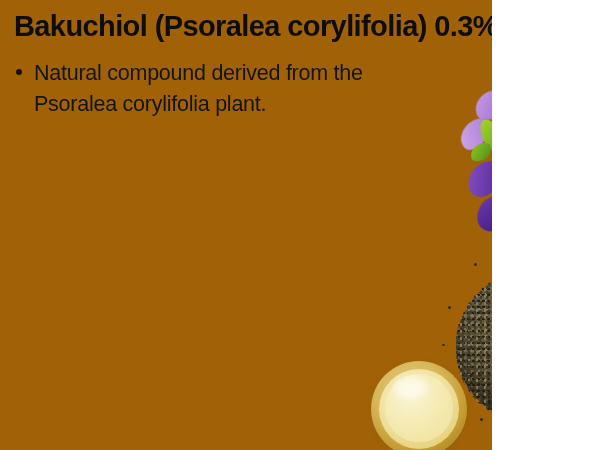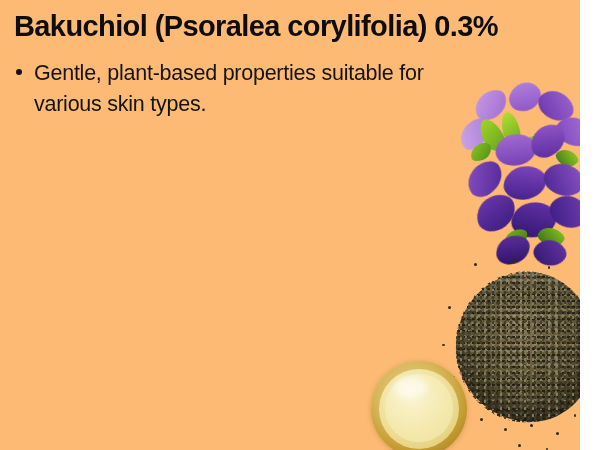--- a/index.html
+++ b/index.html
@@ -2,23 +2,23 @@
 <html><head>
 <meta charset="utf-8">
 <style>
   html, body {
     margin: 0;
     padding: 0;
     background: #ffffff;
   }
   .slide {
     position: relative;
-    width: 580px;
+    width: 492px;
     height: 450px;
-    background: #fdba74;
+    background: #a16207;
     overflow: hidden;
     font-family: "Liberation Sans", sans-serif;
     -webkit-font-smoothing: antialiased;
   }
 
   
   .title {
     position: absolute;
     left: 14px;
     top: 8px;
@@ -179,26 +179,26 @@
 </style>
 </head>
 <body>
 
 <div class="slide">
 
   <div class="title">Bakuchiol (Psoralea corylifolia) 0.3%</div>
 
   <div class="bullets">
 
-
-
     <div class="bullet-item">
       <span class="bullet-dot"></span>
-      <span class="bullet-text">Gentle, plant-based properties suitable for various skin types.</span>
+      <span class="bullet-text">Natural compound derived from the  Psoralea corylifolia plant.</span>
     </div>
+
+
 
   </div>
 
   <div class="flower-cluster">
 
     <div class="petal" style="left:22px;  top:14px;  width:34px; height:26px; background:linear-gradient(140deg,#c79ce2,#a06bd0); transform:rotate(-28deg);"></div>
     <div class="petal" style="left:58px;  top:4px;   width:30px; height:30px; background:linear-gradient(150deg,#b486dd,#8a4fc4); transform:rotate(18deg);"></div>
     <div class="petal" style="left:86px;  top:14px;  width:36px; height:28px; background:linear-gradient(200deg,#9b63cf,#6d36ad); transform:rotate(44deg);"></div>
     <div class="petal" style="left:6px;   top:44px;  width:34px; height:24px; background:linear-gradient(120deg,#cfa9e8,#a878d6); transform:rotate(-42deg);"></div>
     <div class="petal" style="left:104px; top:40px;  width:38px; height:28px; background:linear-gradient(220deg,#ad77d9,#7a45ba); transform:rotate(30deg);"></div>

